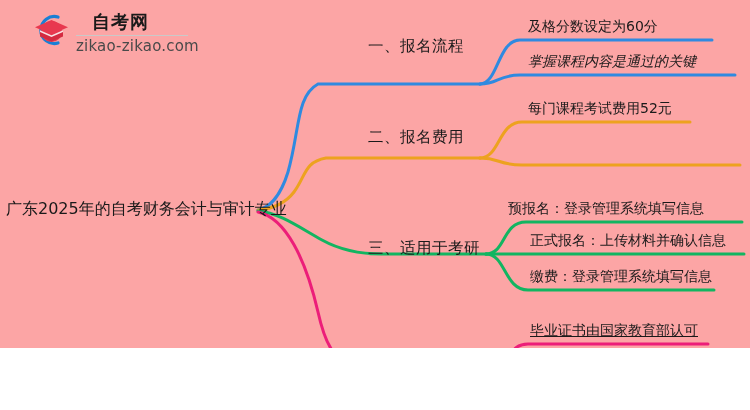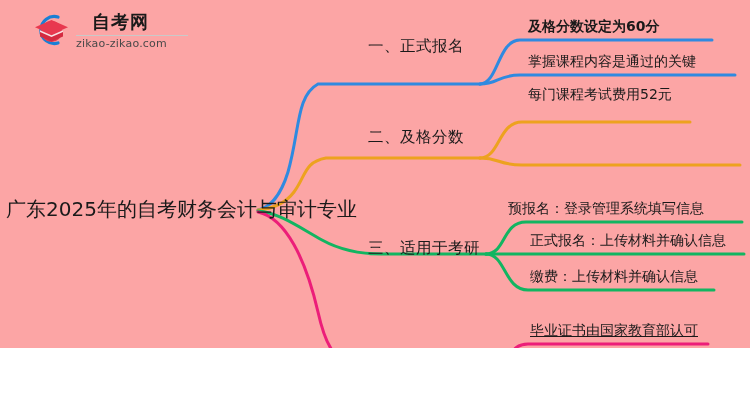--- a/index.html
+++ b/index.html
@@ -56,21 +56,21 @@
     left: 0px;
     top: 26px;
     width: 112px;
     height: 1px;
     background: #c9c9c9;
   }
   #logo-sub {
     position: absolute;
     left: 0px;
     top: 28px;
-    font-size: 11px;
+    font-size: 15px;
     color: #4a4a4a;
     letter-spacing: 0.2px;
     white-space: nowrap;
     font-family: "DejaVu Sans", "Liberation Sans", sans-serif;
   }
 
   
   #wires {
     position: absolute;
     left: 0;
@@ -80,21 +80,21 @@
   }
 
   
   .node {
     position: absolute;
     white-space: nowrap;
     color: #1a1a1a;
     font-family: "DejaVu Sans", "Liberation Sans", sans-serif;
   }
   #root-node {
-    font-size: 20px;
+    font-size: 16px;
     line-height: 20px;
     left: 6px;
     top: 199px;
     letter-spacing: 0px;
     font-weight: normal;
   }
   .branch-label {
     font-size: 15.5px;
     line-height: 20px;
     letter-spacing: 0.5px;
@@ -150,28 +150,28 @@
 
     <g>
       <path d="M258 212 C 286 218 306 260 318 312 C 326 348 336 364 360 364 L 496 364" fill="none" stroke="#ec1e79" stroke-width="3" stroke-linecap="round"></path>
       <path d="M496 364 C 512 364 508 344 528 344 L 708 344" fill="none" stroke="#ec1e79" stroke-width="3" stroke-linecap="round"></path>
       <path d="M496 364 C 512 364 508 385 528 385 L 726 385" fill="none" stroke="#ec1e79" stroke-width="3" stroke-linecap="round"></path>
     </g>
   </svg>
 
   <div class="node" id="root-node">广东2025年的自考财务会计与审计专业</div>
 
-  <div class="node branch-label" style="left:368px; top:36px;">一、正式报名</div>
-  <div class="node leaf-label" style="left:528px; top:17px;font-weight:bold;">及格分数设定为60分</div>
-  <div class="node leaf-label" style="left:528px; top:52px;">掌握课程内容是通过的关键</div>
+  <div class="node branch-label" style="left:368px; top:36px;">一、报名流程</div>
+  <div class="node leaf-label" style="left:528px; top:17px;">及格分数设定为60分</div>
+  <div class="node leaf-label" style="left:528px; top:52px;font-style:italic;">掌握课程内容是通过的关键</div>
 
-  <div class="node branch-label" style="left:368px; top:127px;">二、及格分数</div>
-  <div class="node leaf-label" style="left:528px; top:85px;">每门课程考试费用52元</div>
+  <div class="node branch-label" style="left:368px; top:127px;">二、报名费用</div>
+  <div class="node leaf-label" style="left:528px; top:99px;">每门课程考试费用52元</div>
 
   <div class="node branch-label" style="left:368px; top:238px;">三、适用于考研</div>
   <div class="node leaf-label" style="left:508px; top:199px;">预报名：登录管理系统填写信息</div>
   <div class="node leaf-label" style="left:530px; top:231px;">正式报名：上传材料并确认信息</div>
-  <div class="node leaf-label" style="left:530px; top:267px;">缴费：上传材料并确认信息</div>
+  <div class="node leaf-label" style="left:530px; top:267px;">缴费：登录管理系统填写信息</div>
 
   <div class="node branch-label" style="left:368px; top:365px;">四、含金量</div>
   <div class="node leaf-label" style="left:530px; top:321px;text-decoration:underline;">毕业证书由国家教育部认可</div>
 
 </div>
 
 </body></html>

